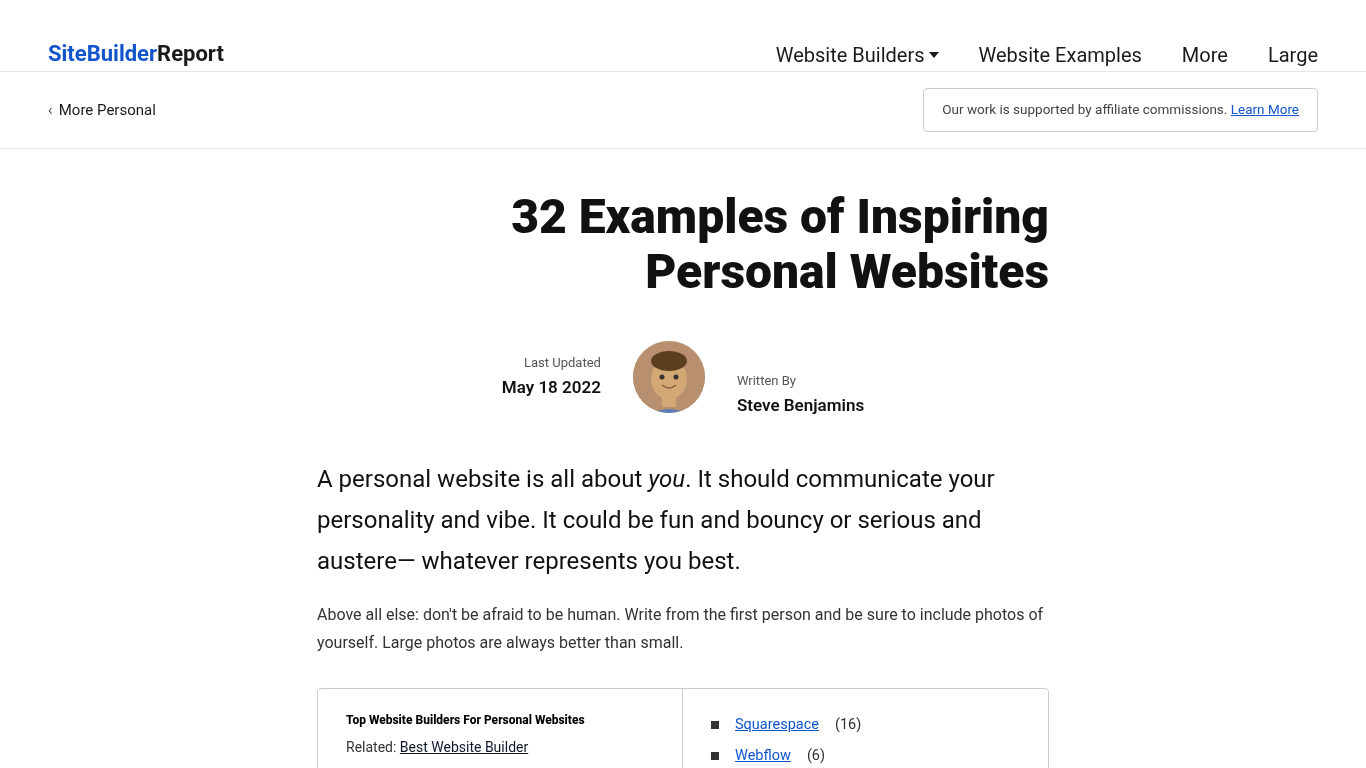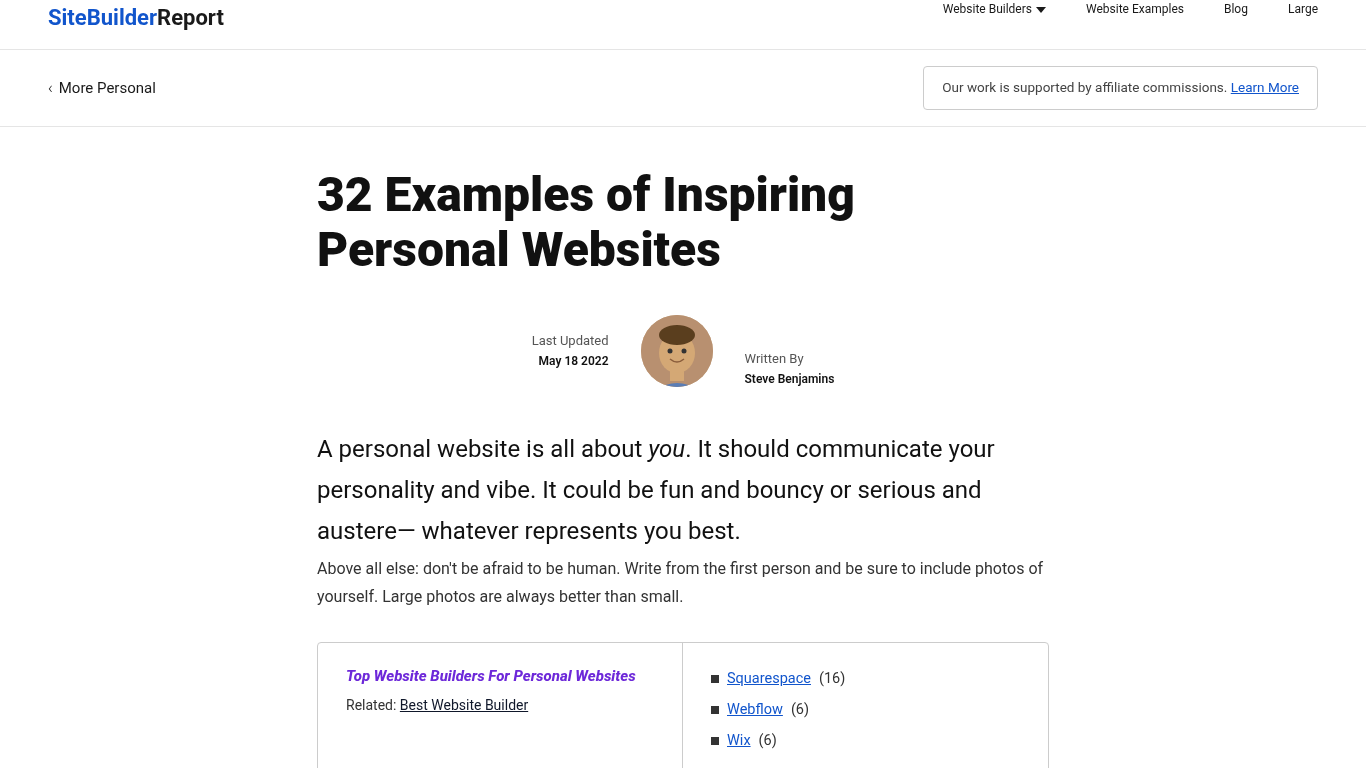--- a/index.html
+++ b/index.html
@@ -12,24 +12,24 @@
       font-family: -apple-system, BlinkMacSystemFont, 'Segoe UI', Roboto, 'Helvetica Neue', Arial, sans-serif;
       background: #fff;
       color: #1a1a1a;
       font-size: 16px;
       line-height: 1.6;
     }
 
     
     .header {
       display: flex;
-      align-items: flex-start;
+      align-items: flex-end;
       justify-content: space-between;
       padding: 0 48px;
-      height: 50px;
+      height: 72px;
       border-bottom: 1px solid #e5e5e5;
     }
 
     .logo {
       font-size: 22px;
       font-weight: 700;
       text-decoration: none;
       color: #1a1a1a;
       white-space: nowrap;
     }
@@ -42,21 +42,21 @@
       color: #1a1a1a;
     }
 
     .nav {
       display: flex;
       align-items: center;
       gap: 40px;
     }
 
     .nav-item {
-      font-size: 12px;
+      font-size: 20px;
       color: #1a1a1a;
       text-decoration: none;
       cursor: pointer;
       white-space: nowrap;
     }
 
     .nav-item-dropdown {
       display: flex;
       align-items: center;
       gap: 4px;
@@ -114,21 +114,21 @@
     .main {
       max-width: 780px;
       margin: 0 auto;
       padding: 40px 24px 40px;
     }
 
     .article-title {
       font-size: 48px;
       font-weight: 900;
       line-height: 1.15;
-      text-align: left;
+      text-align: right;
       color: #111;
       margin-bottom: 36px;
     }
 
     
     .author-row {
       display: flex;
       align-items: center;
       justify-content: center;
       gap: 32px;
@@ -144,21 +144,21 @@
       margin-top: 36px;
     }
 
     .author-meta-label {
       font-size: 13px;
       color: #555;
       display: block;
     }
 
     .author-meta-value {
-      font-size: 12px;
+      font-size: 17px;
       color: #111;
       font-weight: 600;
       display: block;
     }
 
     .author-avatar {
       width: 72px;
       height: 72px;
       border-radius: 50%;
       background: #c8a882;
@@ -175,21 +175,21 @@
 
     
     .intro-section {
       margin-bottom: 32px;
     }
 
     .intro-large {
       font-size: 24px;
       line-height: 1.7;
       color: #111;
-      margin-bottom: 4px;
+      margin-bottom: 20px;
     }
 
     .intro-large em {
       font-style: italic;
     }
 
     .intro-normal {
       font-size: 16px;
       line-height: 1.7;
       color: #333;
@@ -208,26 +208,25 @@
     .info-box-left {
       padding: 24px 28px;
       border-right: 1px solid #ccc;
     }
 
     .info-box-right {
       padding: 24px 28px;
     }
 
     .info-box-title {
-      font-size: 15px;
+      font-size: 12px;
       font-weight: 800;
-      color: #6d28d9;
+      color: #000000;
       margin-bottom: 8px;
       line-height: 1.3;
-      font-style: italic;
     }
 
     .info-box-subtitle {
       font-size: 14px;
       color: #333;
     }
 
     .info-box-subtitle a {
       color: #0f172a;
       text-decoration: underline;
@@ -235,21 +234,21 @@
     }
 
     .info-box-list {
       list-style: none;
       padding: 0;
     }
 
     .info-box-list li {
       display: flex;
       align-items: baseline;
-      gap: 8px;
+      gap: 16px;
       font-size: 14.5px;
       margin-bottom: 8px;
       color: #333;
     }
 
     .bullet-square {
       display: inline-block;
       width: 8px;
       height: 8px;
       background: #333;
@@ -269,21 +268,21 @@
 <header class="header">
   <a class="logo" href="#">
     <span class="logo-site">SiteBuilder</span><span class="logo-report">Report</span>
   </a>
   <nav class="nav">
     <a class="nav-item nav-item-dropdown" href="#">
       <span>Website Builders</span>
       <span class="chevron-down"></span>
     </a>
     <a class="nav-item" href="#">Website Examples</a>
-    <a class="nav-item" href="#">Blog</a>
+    <a class="nav-item" href="#">More</a>
     <a class="nav-item" href="#">Large</a>
   </nav>
 </header>
 
 <div class="sub-header">
   <a class="back-link" href="#">
     <span class="back-chevron">‹</span>
     <span>More Personal</span>
   </a>
   <div class="affiliate-notice">

